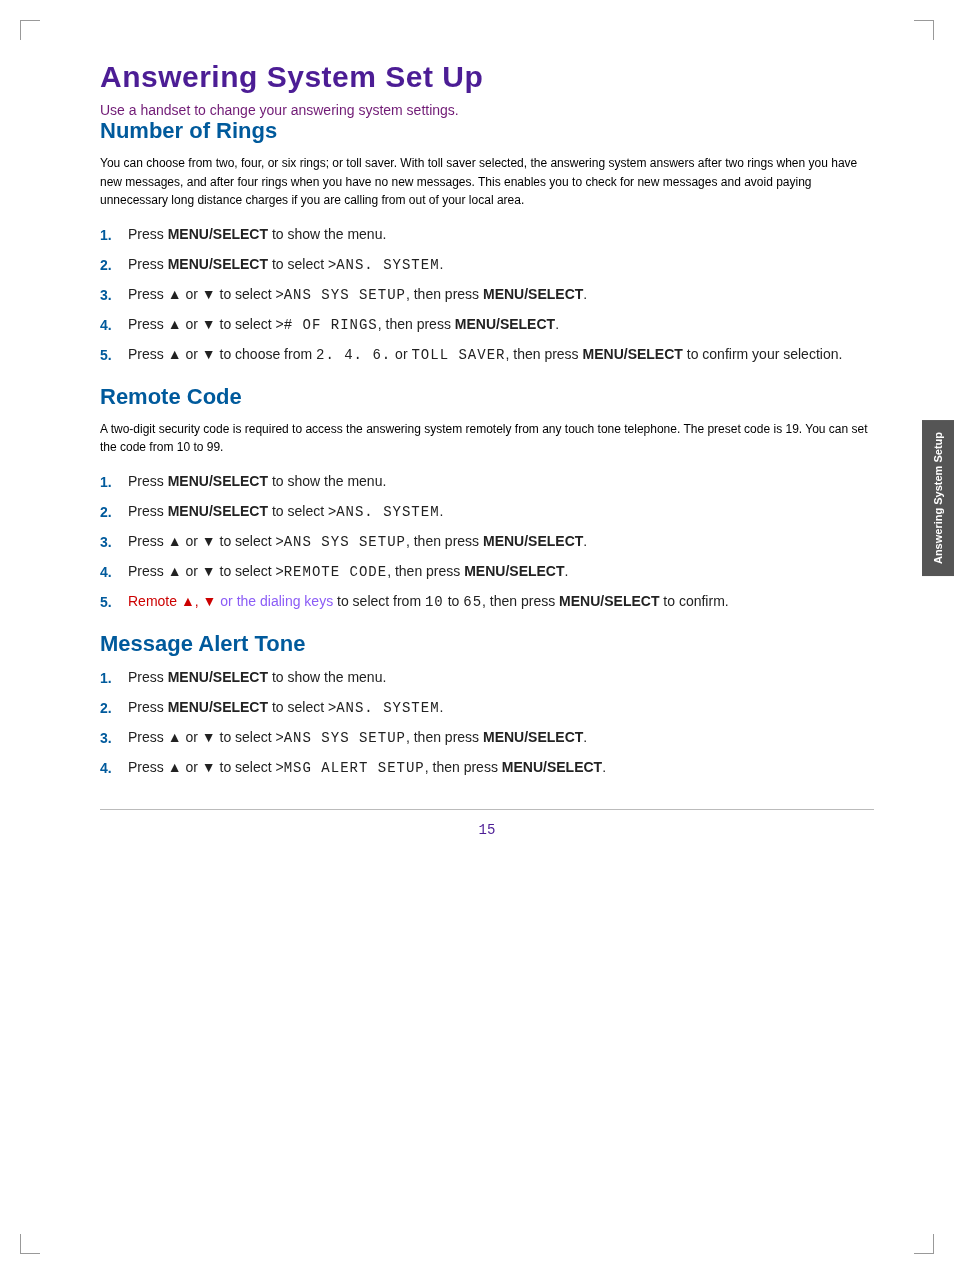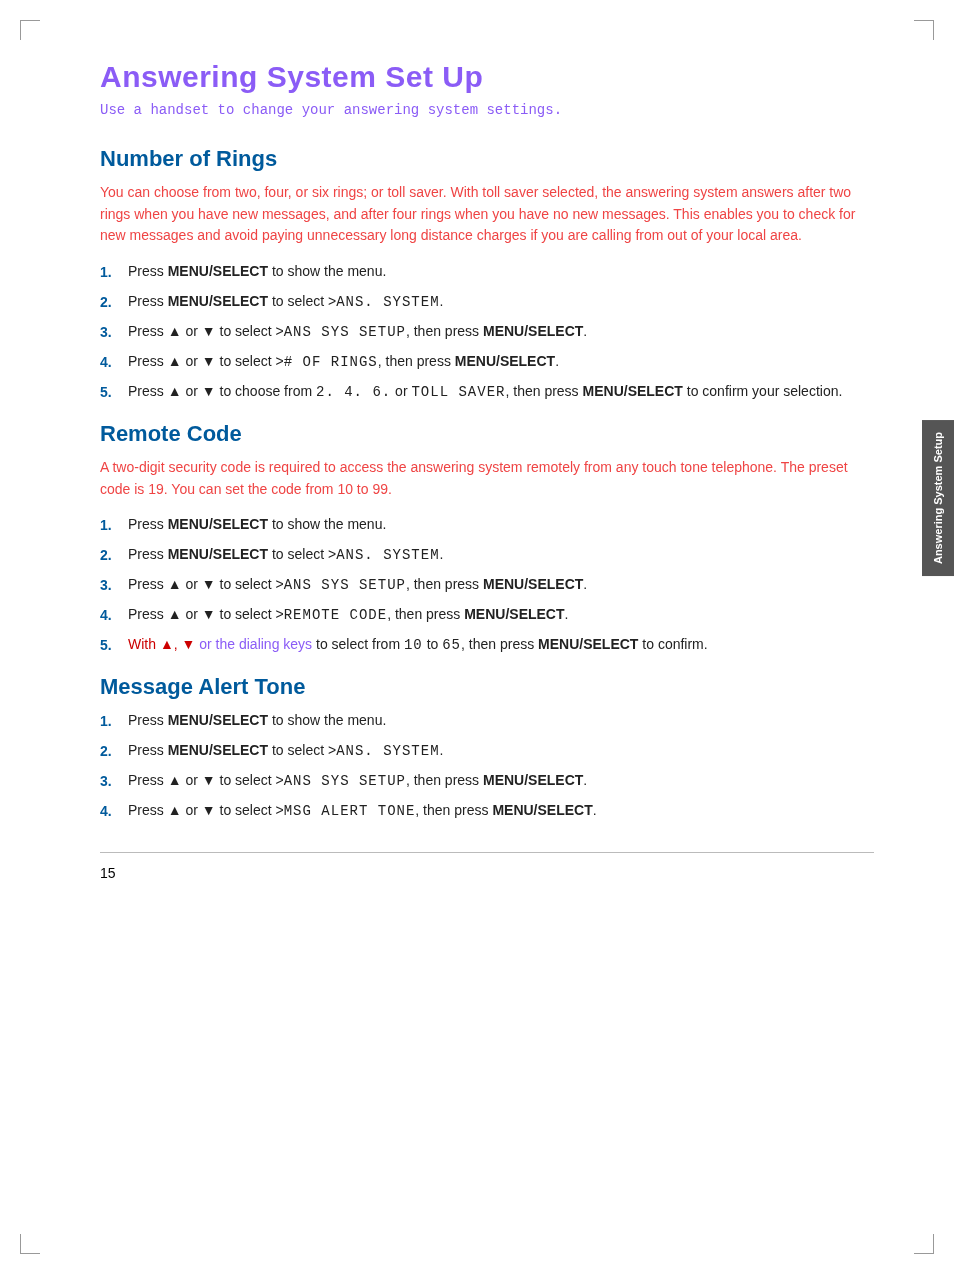--- a/index.html
+++ b/index.html
@@ -56,44 +56,42 @@
       justify-content: center;
       text-align: center;
       line-height: 1.3;
     }
 
     
     .page-title {
       font-family: 'Arial Black', Arial, sans-serif;
       font-size: 30px;
       font-weight: 900;
-      color: #8b5cf6;
+      color: #4c1d95;
       margin-bottom: 8px;
       letter-spacing: 0.5px;
     }
 
     .subtitle {
       font-size: 14px;
-      color: #8b5cf6;
-      margin-bottom: 28px;
-      font-family: Liberation Mono, monospace;
+      color: #701a75;
     }
 
     
     .section-header {
       font-family: 'Arial Black', Arial, sans-serif;
       font-size: 22px;
       font-weight: 900;
       color: #005a9c;
       margin-bottom: 10px;
     }
 
     .section-desc {
-      font-size: 14px;
-      color: #ef4444;
+      font-size: 12px;
+      color: #000000;
       line-height: 1.55;
       margin-bottom: 14px;
     }
 
     
     ol.steps {
       list-style: none;
       padding: 0;
       margin: 0 0 18px 0;
     }
@@ -137,23 +135,24 @@
     }
 
     
     .bottom-divider {
       border: none;
       border-top: 1px solid #bbb;
       margin: 30px 0 12px 0;
     }
 
     .page-number {
-      text-align: left;
-      font-size: 14px;
-      color: #000000;
+      text-align: center;
+      font-size: 14px;
+      color: #4c1d95;
+      font-family: Liberation Mono, monospace;
     }
   </style>
 </head>
 <body>
 
 <div class="page">
 
   <div class="corner-mark corner-tl"></div>
   <div class="corner-mark corner-tr"></div>
   <div class="corner-mark corner-bl"></div>
@@ -207,40 +206,40 @@
     <li>
       <span class="step-num">3.</span>
       <span class="step-content">Press ▲ or ▼ to select &gt;<span class="mono">ANS SYS SETUP</span>, then press <span class="bold">MENU/SELECT</span>.</span>
     </li>
     <li>
       <span class="step-num">4.</span>
       <span class="step-content">Press ▲ or ▼ to select &gt;<span class="mono">REMOTE CODE</span>, then press <span class="bold">MENU/SELECT</span>.</span>
     </li>
     <li>
       <span class="step-num highlight-red">5.</span>
-      <span class="step-content"><span class="highlight-red">With ▲, ▼</span><span class="highlight-blue"> or the dialing keys</span> to select from <span class="mono">10</span> to <span class="mono">65</span>, then press <span class="bold">MENU/SELECT</span> to confirm.</span>
+      <span class="step-content"><span class="highlight-red">Remote ▲, ▼</span><span class="highlight-blue"> or the dialing keys</span> to select from <span class="mono">10</span> to <span class="mono">65</span>, then press <span class="bold">MENU/SELECT</span> to confirm.</span>
     </li>
   </ol>
 
   <h2 class="section-header">Message Alert Tone</h2>
 
   <ol class="steps">
     <li>
       <span class="step-num">1.</span>
       <span class="step-content">Press <span class="bold">MENU/SELECT</span> to show the menu.</span>
     </li>
     <li>
       <span class="step-num">2.</span>
       <span class="step-content">Press <span class="bold">MENU/SELECT</span> to select &gt;<span class="mono">ANS. SYSTEM</span>.</span>
     </li>
     <li>
       <span class="step-num">3.</span>
       <span class="step-content">Press ▲ or ▼ to select &gt;<span class="mono">ANS SYS SETUP</span>, then press <span class="bold">MENU/SELECT</span>.</span>
     </li>
     <li>
       <span class="step-num">4.</span>
-      <span class="step-content">Press ▲ or ▼ to select &gt;<span class="mono">MSG ALERT TONE</span>, then press <span class="bold">MENU/SELECT</span>.</span>
+      <span class="step-content">Press ▲ or ▼ to select &gt;<span class="mono">MSG ALERT SETUP</span>, then press <span class="bold">MENU/SELECT</span>.</span>
     </li>
   </ol>
 
   <hr class="bottom-divider">
   <p class="page-number">15</p>
 </div>
 
 </body></html>

